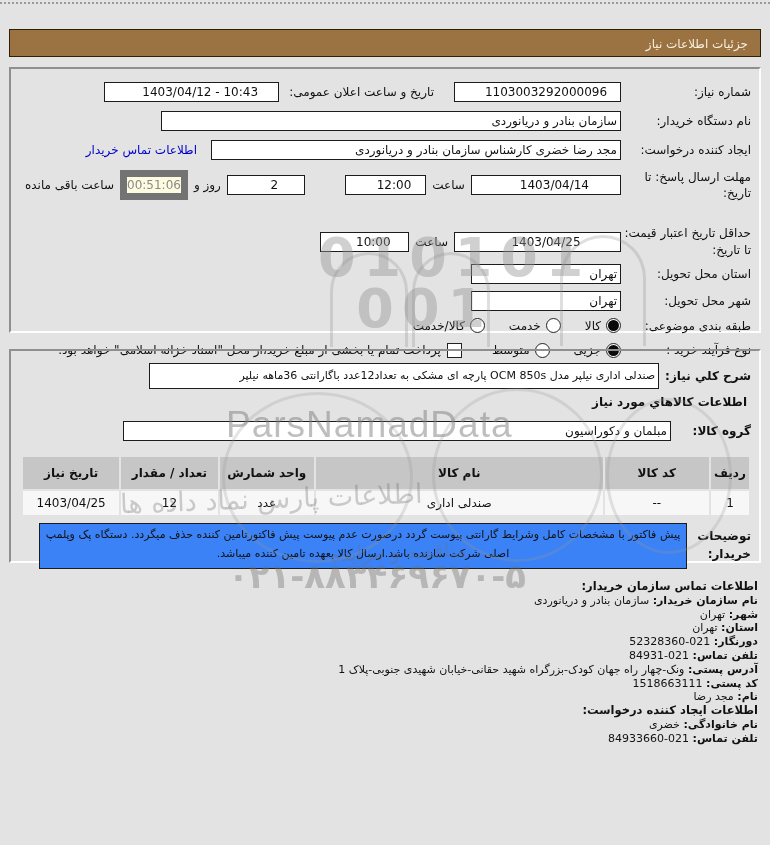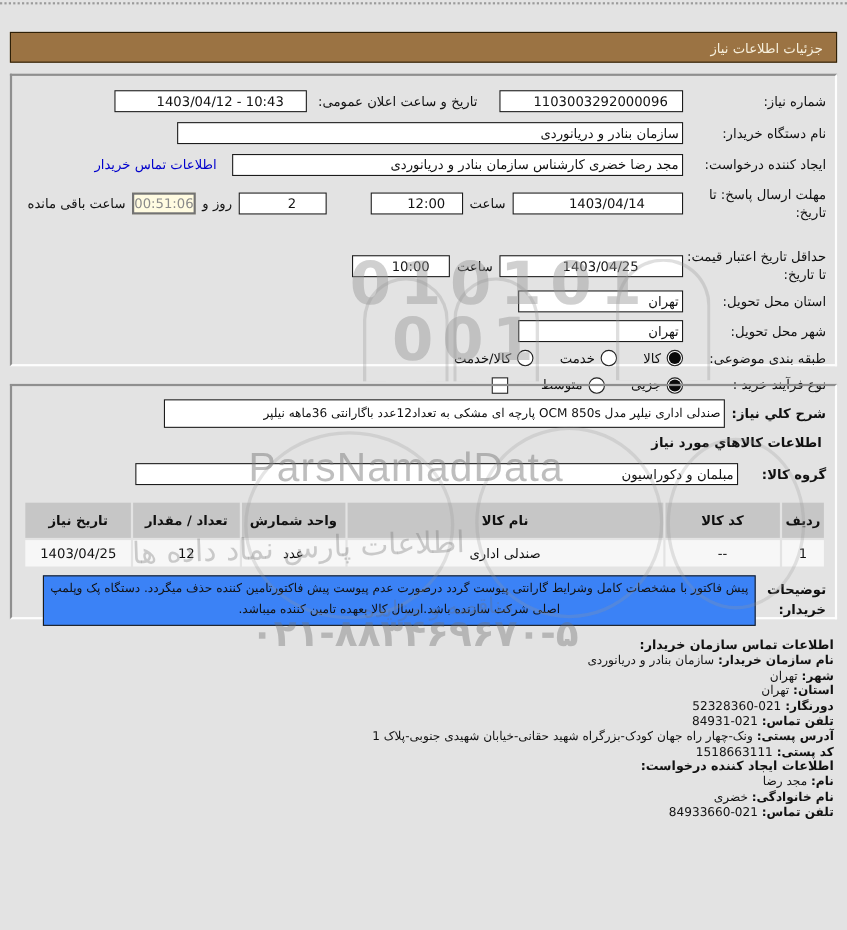--- a/index.html
+++ b/index.html
@@ -30,21 +30,21 @@
   .lbl{width:130px;flex-shrink:0;line-height:1.35;}
   .lbl2{width:130px;flex-shrink:0;line-height:1.35;}
   .tb{
     background:#fff;border:1px solid #1c1c1c;height:18px;line-height:18px;
     font-size:12px;padding:0 3px;white-space:nowrap;overflow:hidden;
   }
   .num{text-align:center;direction:ltr;padding-left:20px;}
   .w142{width:142px;} .w150{width:150px;} .w458{width:452px;} .w408{width:402px;}
   .w68{width:64px;} .w64{width:60px;}
   .countdown{
-    width:58px;background:#fffbe1;border:2px solid #737373;color:#8a8a8a;
+    width:58px;background:#fffbe1;border:7px solid #737373;color:#8a8a8a;
     text-align:center;direction:ltr;height:16px;line-height:16px;font-size:12px;
   }
   .gap20{width:20px;flex-shrink:0;} .gap40{width:40px;flex-shrink:0;} .gap10{width:10px;flex-shrink:0;}
   .mini{margin:0 6px;flex-shrink:0;}
   .link{color:#0000cc;text-decoration:none;margin-right:14px;font-size:12px;cursor:pointer;}
   .radio{
     width:13px;height:13px;border:1px solid #222;border-radius:50%;
     background:#fff;position:relative;flex-shrink:0;margin-left:5px;
   }
   .radio.sel::after{content:"";position:absolute;inset:1px;background:#0a0a0a;border-radius:50%;}
@@ -173,20 +173,21 @@
 
   <div class="row">
     <span class="lbl">نوع فرآیند خرید :</span>
     <span class="radio sel"></span>
     <span>جزیی</span>
     <span class="opt"></span>
     <span class="radio"></span>
     <span>متوسط</span>
     <span class="opt" style="margin-left:30px;"></span>
     <span class="chk"></span>
+    <span>پرداخت تمام یا بخشی از مبلغ خرید،از محل "اسناد خزانه اسلامی" خواهد بود.</span>
   </div>
 </div>
 
 <div class="panel" id="panel-need">
 
   <div class="row" style="margin-bottom:6px;">
     <span class="b" style="margin-left:6px;">شرح کلي نیاز:</span>
     <div class="tb desc-box">صندلی اداری نیلپر مدل OCM 850s پارچه ای مشکی به تعداد12عدد باگارانتی 36ماهه نیلپر</div>
   </div>
 
@@ -238,22 +239,22 @@
   <div class="line head">اطلاعات تماس سازمان خریدار:</div>
 
   <div class="line"><span class="b">نام سازمان خریدار:</span> <span>سازمان بنادر و دریانوردی</span></div>
   <div class="line"><span class="b">شهر:</span> <span>تهران</span></div>
   <div class="line"><span class="b">استان:</span> <span>تهران</span></div>
   <div class="line"><span class="b">دورنگار:</span> <span class="ltrnum">52328360-021</span></div>
   <div class="line"><span class="b">تلفن تماس:</span> <span class="ltrnum">84931-021</span></div>
   <div class="line"><span class="b">آدرس پستی:</span> <span>ونک-چهار راه جهان کودک-بزرگراه شهید حقانی-خیابان شهیدی جنوبی-پلاک 1</span></div>
   <div class="line"><span class="b">کد پستی:</span> <span class="ltrnum">1518663111</span></div>
 
+  <div class="line"><span class="b">نام:</span> <span>مجد رضا</span></div>
   <div class="line head">اطلاعات ایجاد کننده درخواست:</div>
-  <div class="line"><span class="b">نام:</span> <span>مجد رضا</span></div>
   <div class="line"><span class="b">نام خانوادگی:</span> <span>خضری</span></div>
   <div class="line"><span class="b">تلفن تماس:</span> <span class="ltrnum">84933660-021</span></div>
 </div>
 
 <div class="arch" style="top:252px;left:330px;width:72px;height:92px;"></div>
 <div class="arch" style="top:252px;left:412px;width:72px;height:92px;"></div>
 <div class="arch" style="top:235px;left:560px;width:80px;height:108px;"></div>
 <div class="circ" style="top:392px;left:222px;width:185px;height:165px;"></div>
 <div class="circ" style="top:388px;left:432px;width:165px;height:168px;"></div>
 <div class="circ" style="top:398px;left:606px;width:120px;height:150px;"></div>

